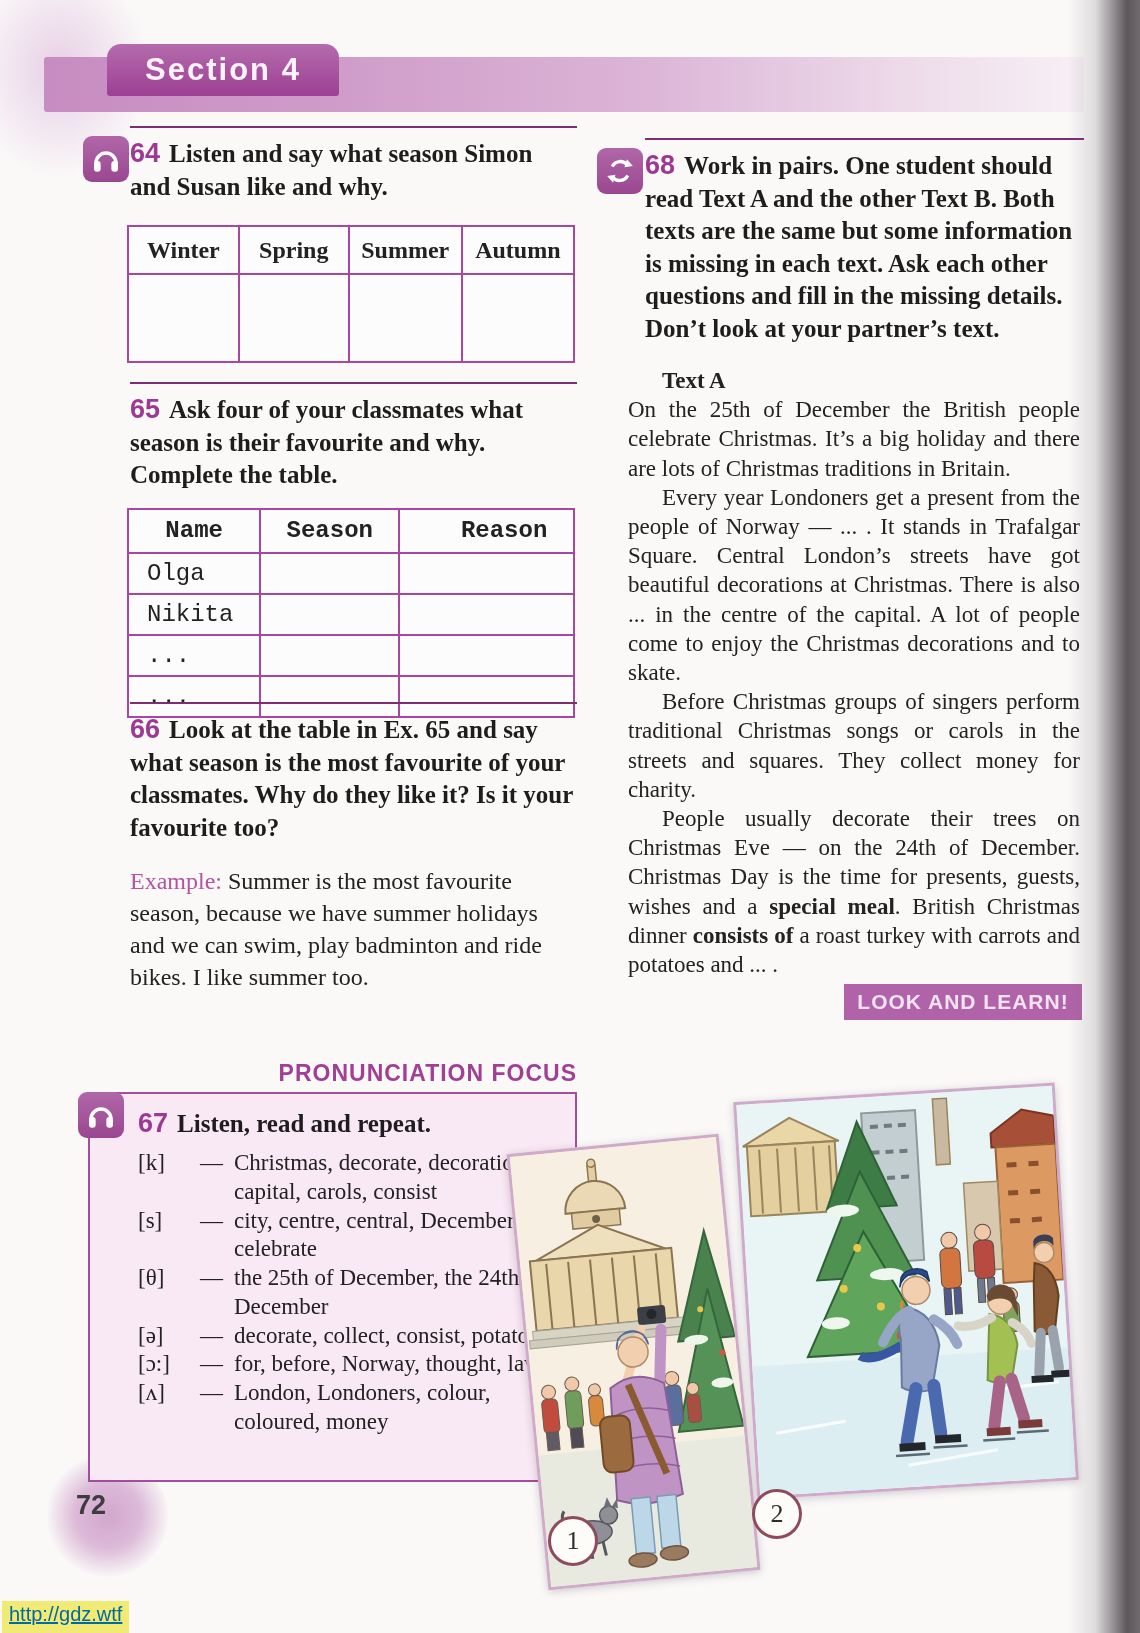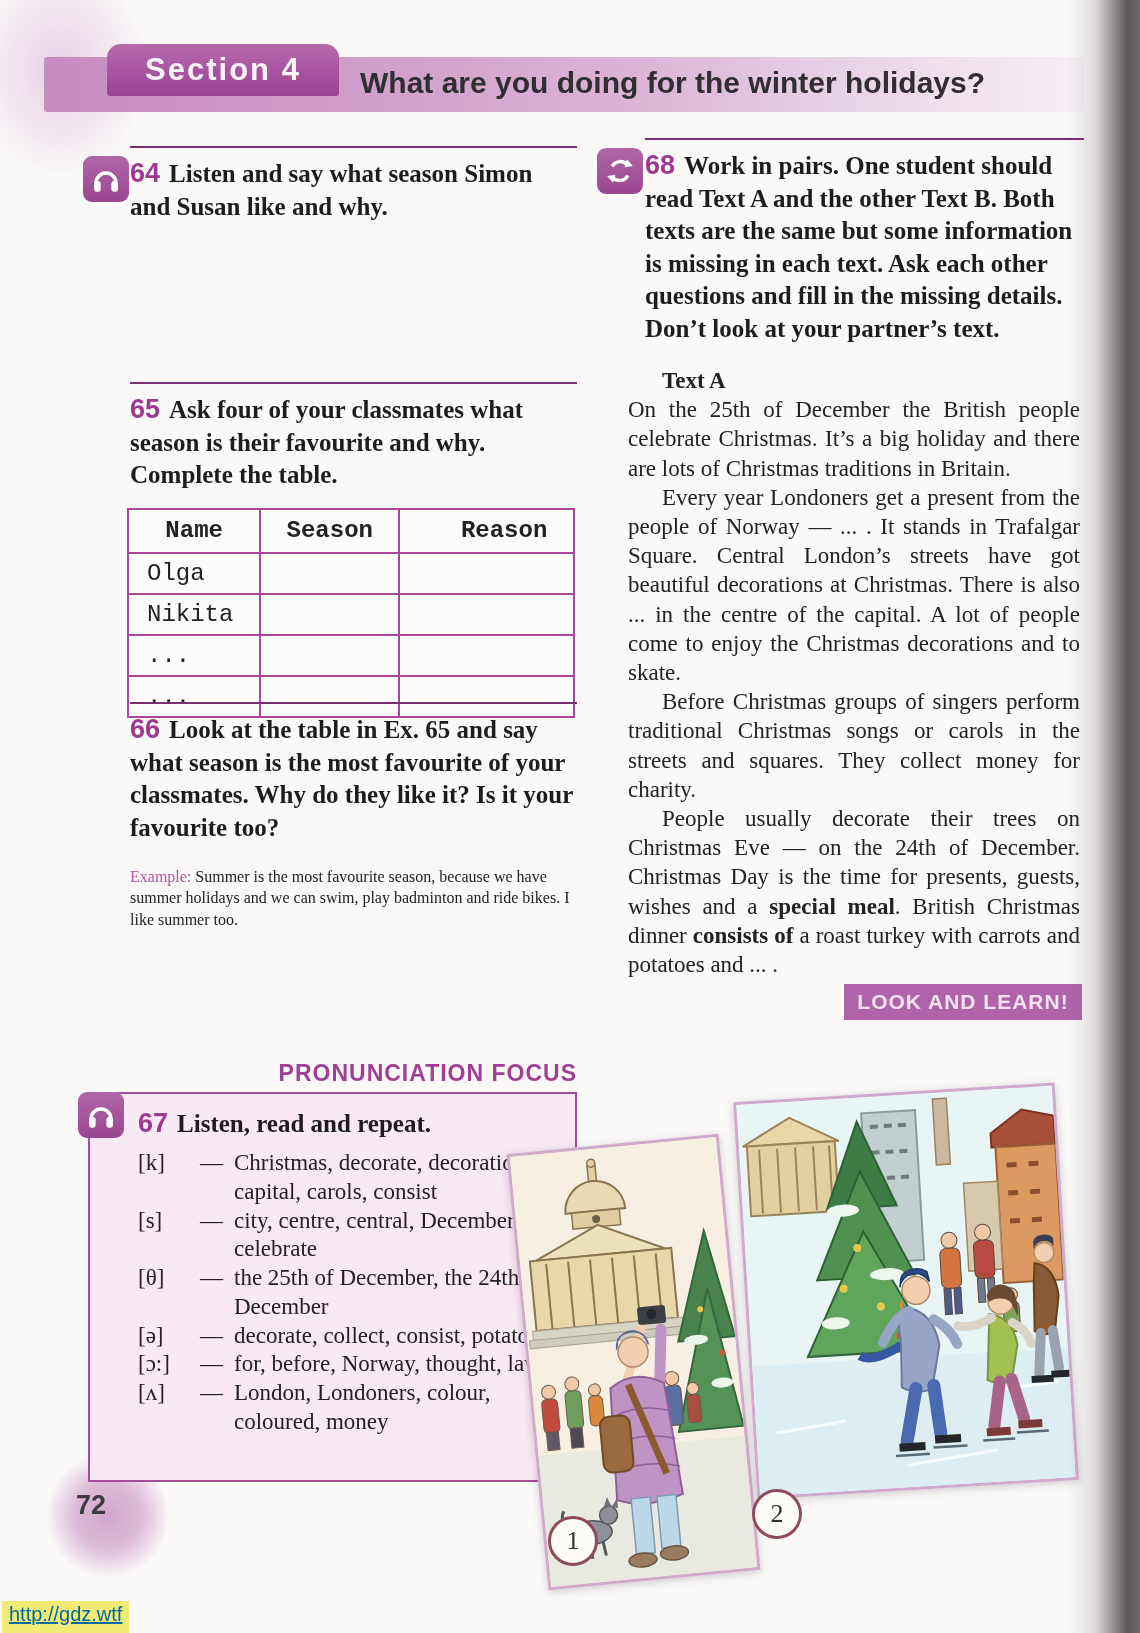--- a/index.html
+++ b/index.html
@@ -44,21 +44,21 @@
   th,td{border:2px solid #a8479d;font-size:24px;}
   th{font-weight:700;text-align:center;}
   .t64{margin:22px 0 0 42px;width:448px;}
   .t64 th{height:44px;width:112px;}
   .t64 td{height:84px;}
   .t65{margin:16px 0 0 42px;width:448px;font-family:Liberation Mono, monospace;}
   .t65 th{height:40px;}
   .t65 td{height:37px;padding-left:18px;}
   .c-name{width:135px;} .c-season{width:148px;} .c-reason{width:149px;padding-left:36px;}
 
-  .example{margin:22px 0 0 45px;font-size:16px;line-height:1.33;color:#232122;}
+  .example{margin:22px 0 0 45px;font-size:24px;line-height:1.33;color:#232122;}
   .example-label{color:#b4539f;}
 
   
   .pron-heading{left:85px;top:1060px;width:492px;text-align:right;
     font:700 23px "Liberation Sans",sans-serif;color:#a03f95;letter-spacing:1px;}
   .pron-box{left:88px;top:1092px;width:489px;height:390px;border:2px solid #a44d9b;
     background:#f9e9f4;z-index:1;box-sizing:border-box;padding:12px 10px 6px 48px;}
   .pron-head{font-weight:700;font-size:25px;color:#1e1c1d;}
   .pron-list{margin-top:10px;}
   .pron-item{display:flex;font-size:23px;line-height:1.25;color:#232122;}
@@ -91,32 +91,47 @@
 
 <div id="page">
 
   <div class="abs tl-haze"></div>
   <div class="abs edge-shadow"></div>
 
   <div class="abs band"></div>
   <div class="abs tab">
     <span>Section 4</span>
   </div>
-  <div class="abs title">What are you doing for the winter holidays?</div>
-
-  <div class="abs" style="left:85px;top:146px;width:492px;">
+
+  <div class="abs" style="left:85px;top:126px;width:492px;">
     <div class="rule"></div>
     <div class="sq-icon" style="left:-2px;top:10px;">
       <svg viewBox="0 0 24 24">
           <path d="M4.5 15 a7.5 7.5 0 0 1 15 0" fill="none" stroke="#fff" stroke-width="2.6"></path>
           <rect x="3" y="13.5" width="5" height="8" rx="2.2" fill="#fff"></rect>
           <rect x="16" y="13.5" width="5" height="8" rx="2.2" fill="#fff"></rect>
         </svg>
     </div>
     <p class="ex-head"><span class="ex-num">64</span><span>Listen and say what season Simon and Susan like and why.</span></p>
+    <table class="t64">
+      <tbody>
+          <tr>
+        <th>Winter</th>
+        <th>Spring</th>
+        <th>Summer</th>
+        <th>Autumn</th>
+      </tr>
+      <tr>
+        <td></td>
+            <td></td>
+            <td></td>
+            <td></td>
+      </tr>
+    </tbody>
+      </table>
   </div>
 
   <div class="abs" style="left:85px;top:382px;width:492px;">
     <div class="rule"></div>
     <p class="ex-head"><span class="ex-num">65</span><span>Ask four of your classmates what season is their favourite and why. Complete the table.</span></p>
     <table class="t65">
       <tbody>
           <tr>
         <th class="c-name">Name</th>
         <th class="c-season">Season</th>

